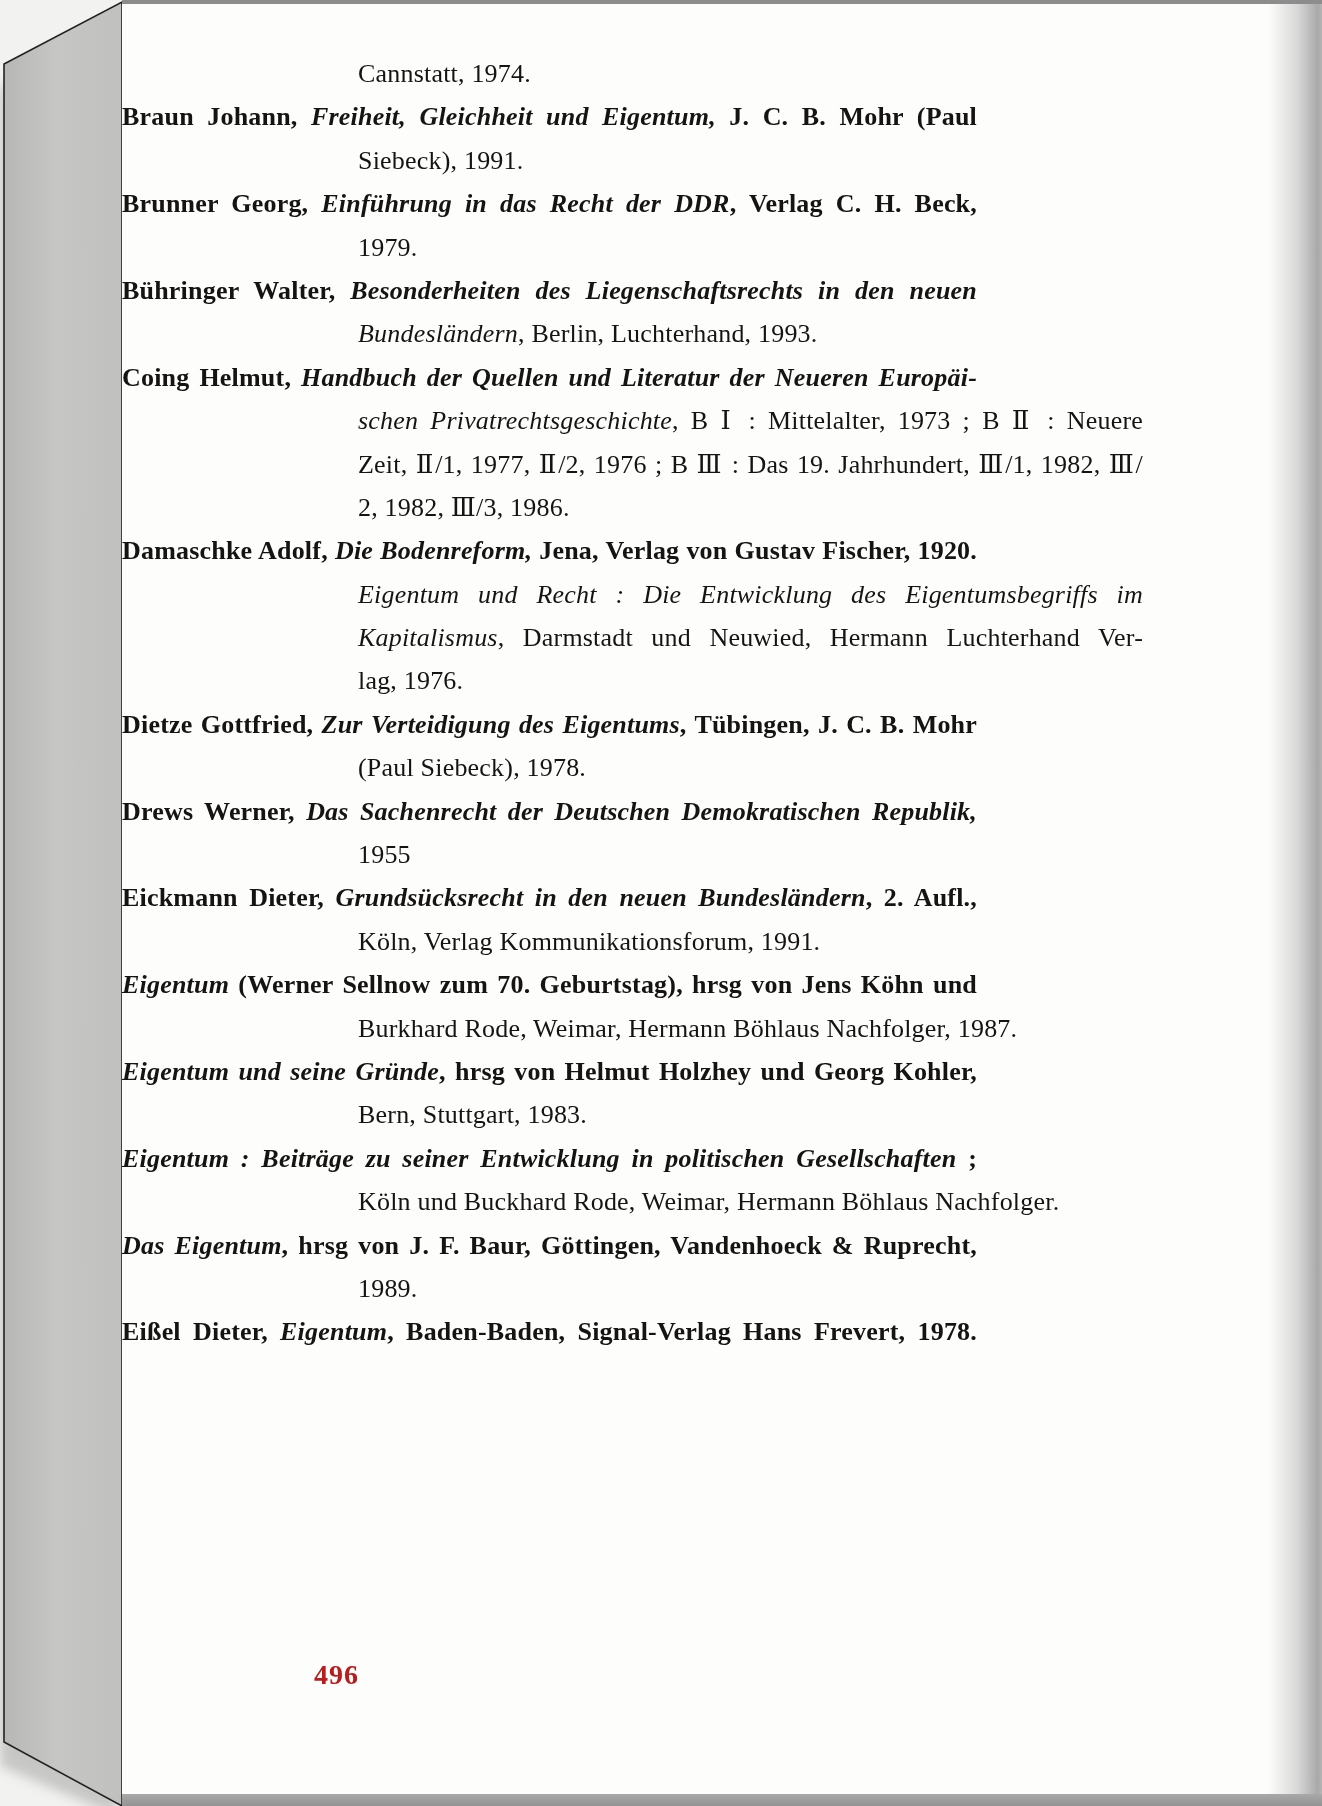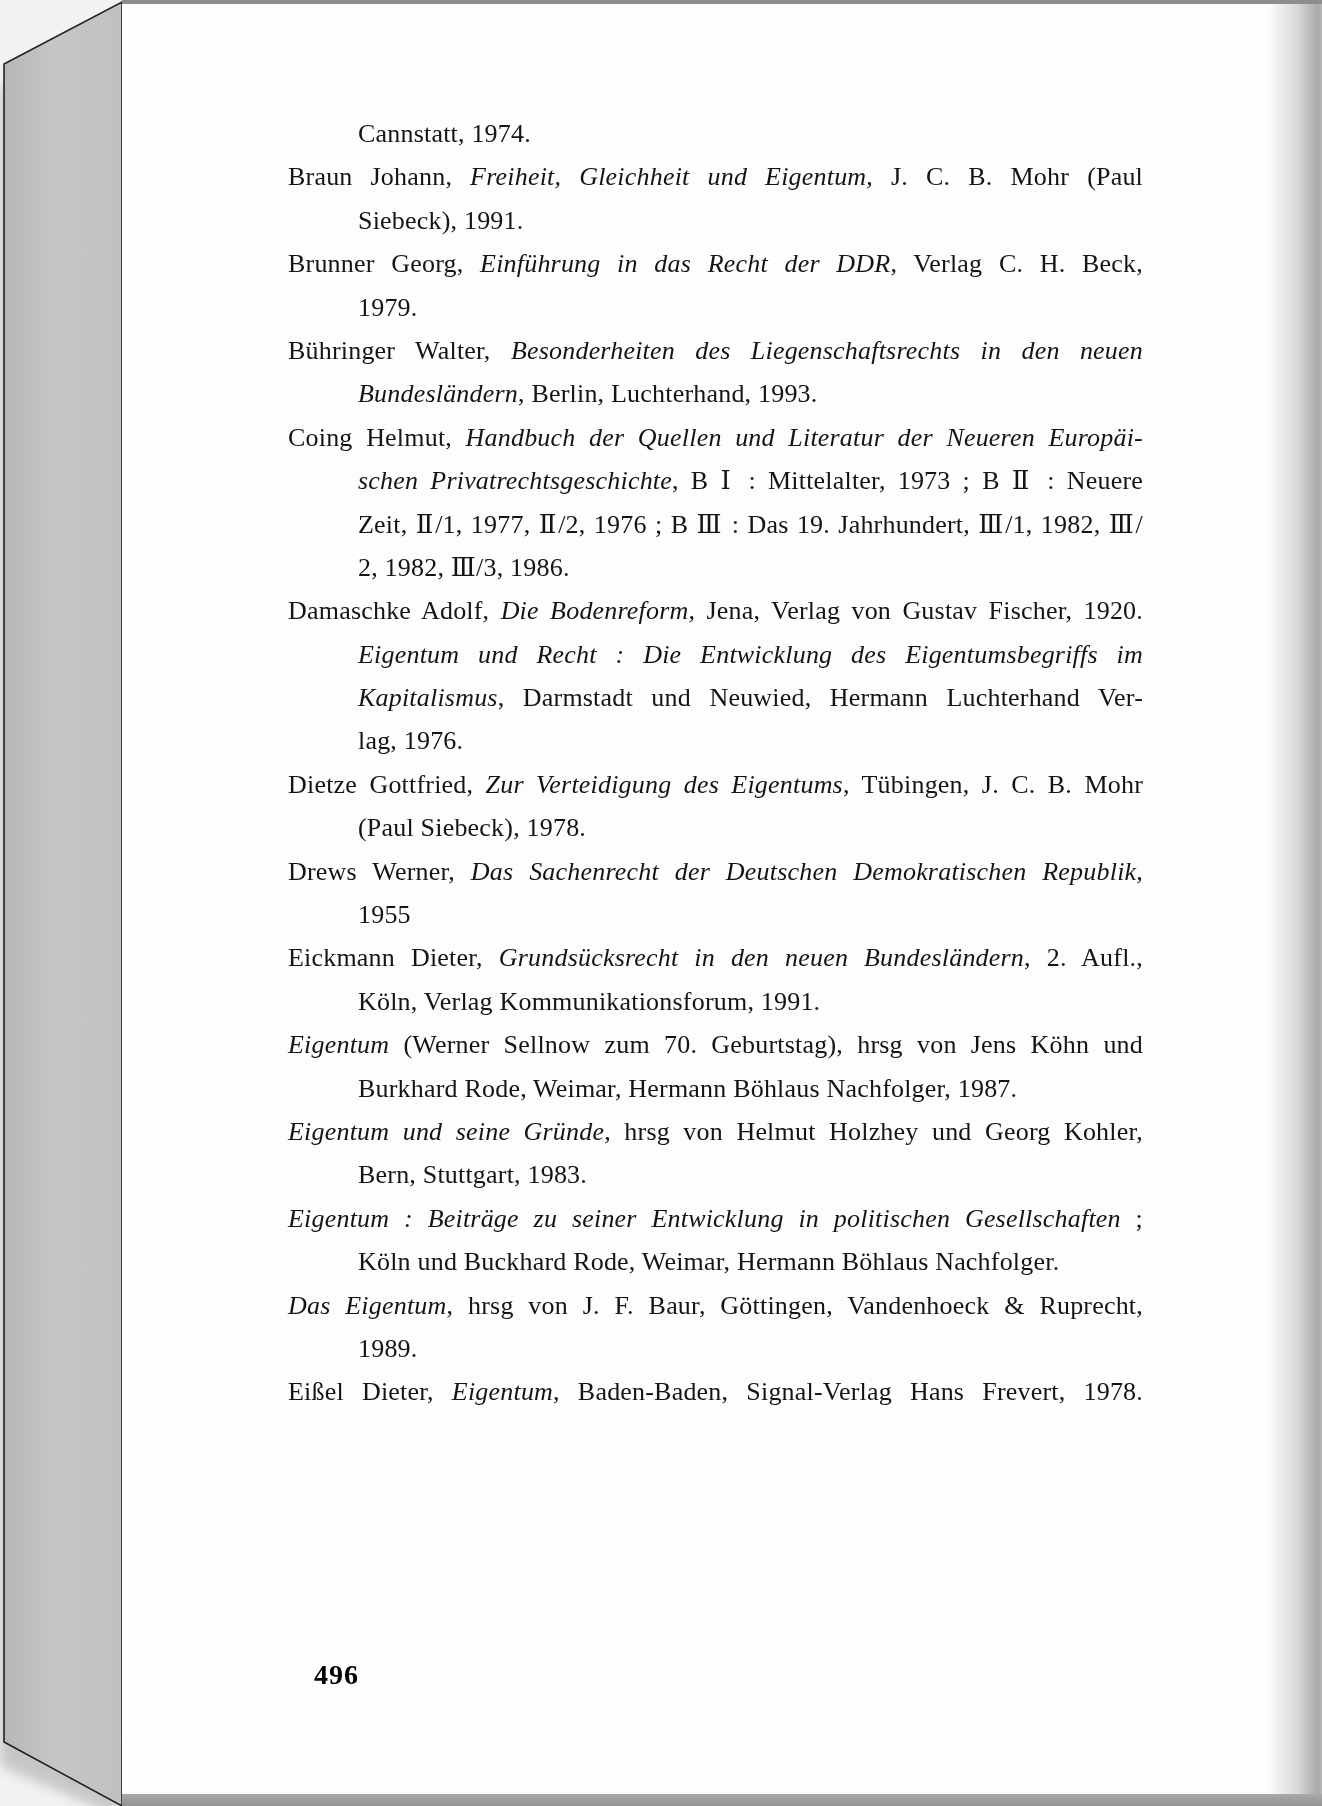--- a/index.html
+++ b/index.html
@@ -23,41 +23,41 @@
     left: 122px; top: 0;
     width: 1200px; height: 1794px;
     background: #fdfdfc;
     border-top: 4px solid #8d8d8d;
     box-sizing: border-box;
     z-index: 2;
   }
   .bibliography {
     position: absolute;
     left: 0; top: 0; right: 0;
-    padding-top: 108px;
+    padding-top: 48px;
   }
   .bib-line {
     position: relative;
     height: 43.4px;
     line-height: 43.4px;
     font-size: 26px;
     color: #151413;
     white-space: nowrap;
     letter-spacing: 0.2px;
   }
   .bib-line .it { font-style: italic; }
-  .indent1 { margin-left: 166px; width: 855px; }
+  .indent1 { width: 855px; font-weight: bold; }
   .indent2 { margin-left: 236px; width: 785px; }
   .just { text-align: justify; text-align-last: justify; }
   .page-number {
     position: absolute;
     left: 192px; top: 1655px;
     font-size: 28px;
     font-weight: bold;
-    color: #000000;
+    color: #b91c1c;
     letter-spacing: 1px;
   }
   .right-shade {
     position: absolute;
     top: 0; right: 0; bottom: 0;
     width: 54px;
     background: linear-gradient(to right, rgba(190,190,190,0) 0%, rgba(185,185,185,0.55) 55%, #a9a9a9 92%, #b5b5b5 100%);
     z-index: 3;
   }
   .bottom-strip {

